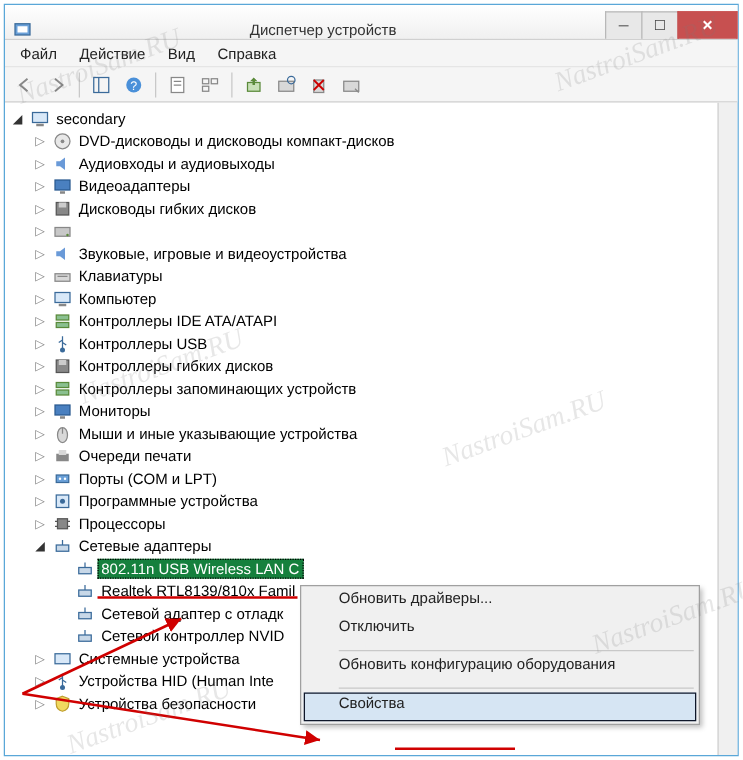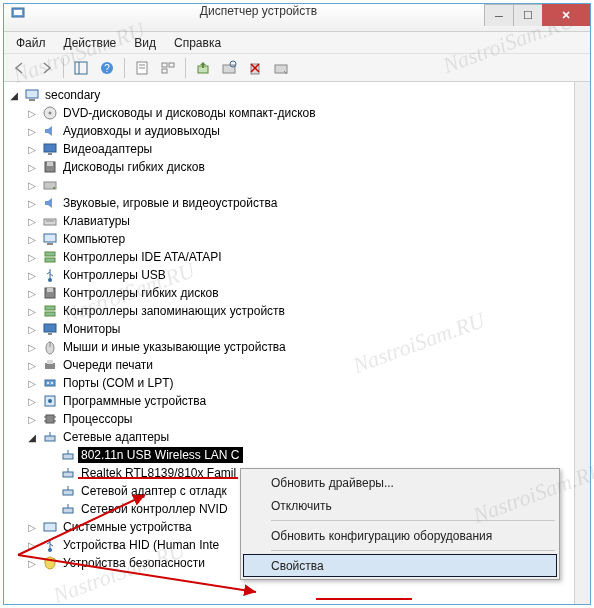--- a/index.html
+++ b/index.html
@@ -19,21 +19,21 @@
     height: 602px;
     border: 1px solid #5aa7d8;
     background: #fff;
     display: flex;
     flex-direction: column;
   }
   .titlebar {
     height: 28px;
     background: linear-gradient(#fff, #f0f0f0);
     display: flex;
-    align-items: flex-start;
+    align-items: flex-end;
     padding-left: 6px;
     border-bottom: 1px solid #d0d0d0;
     position: relative;
   }
   .titlebar .app-icon { width: 16px; height: 16px; margin-right: 6px; }
   .title-text { flex: 1; text-align: center; font-size: 12px; color: #333; }
   .win-controls { display: flex; }
   .win-btn {
     width: 30px; height: 22px;
     border: 1px solid #b8b8b8;
@@ -86,21 +86,21 @@
   .expander {
     width: 16px; height: 16px;
     display: inline-flex; align-items: center; justify-content: center;
     color: #888;
     font-size: 10px;
   }
   .expander.open { color: #333; }
   .node-icon { width: 16px; height: 16px; margin: 0 2px; display: inline-flex; align-items: center; justify-content: center; }
   .node-label { padding: 1px 3px; }
   .node-label.selected {
-    background: #000000;
+    background: #15803d;
     color: #fff;
     border: 1px dotted #000;
     padding: 0 2px;
   }
   .scrollbar-v {
     position: absolute;
     right: 0; top: 0; bottom: 0;
     width: 16px;
     background: #f0f0f0;
     border-left: 1px solid #d0d0d0;
@@ -112,21 +112,20 @@
     width: 320px;
     background: #f0f0f0;
     border: 1px solid #a0a0a0;
     box-shadow: 2px 2px 4px rgba(0,0,0,0.25);
     z-index: 100;
     padding: 2px;
   }
   .ctx-item {
     height: 23px;
     display: flex;
-    align-items: center;
     padding: 0 24px 0 28px;
     font-size: 12px;
     color: #222;
     position: relative;
   }
   .ctx-item.highlighted {
     background: #d6e5f3;
     border: 1px solid #0f172a;
     padding: 0 23px 0 27px;
   }

